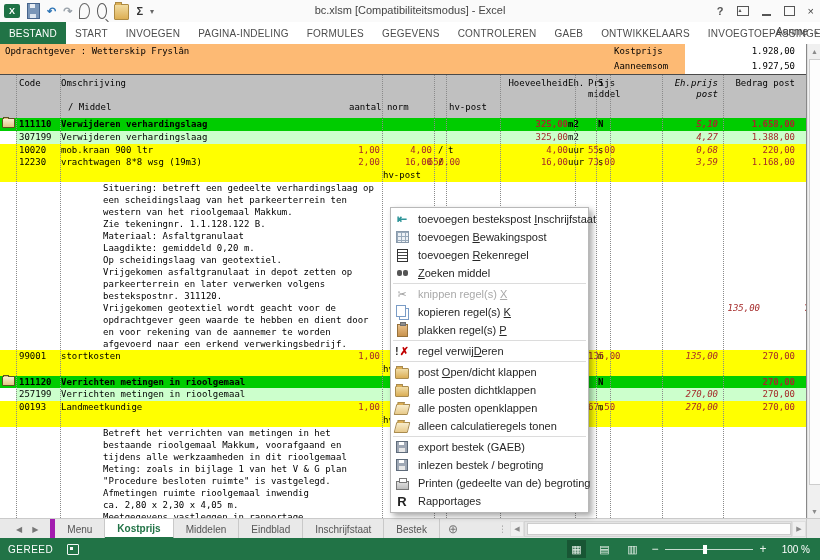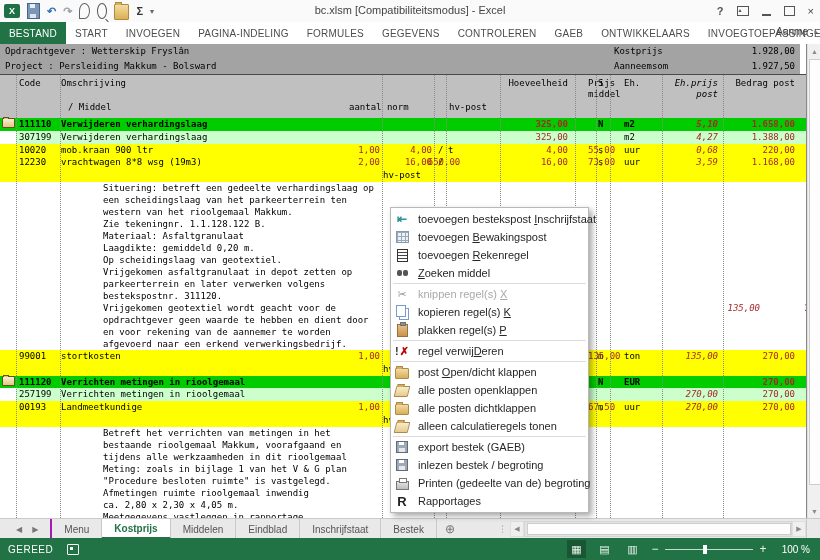--- a/index.html
+++ b/index.html
@@ -36,21 +36,21 @@
   
   .ribbonrow{position:absolute;top:22px;left:0;right:0;height:22px;background:#FFFFFF;border-bottom:6px solid #fca5a5;display:flex;align-items:stretch;}
   .rtab{display:flex;align-items:center;padding:0 9px;font-size:10px;color:#4d4d4d;letter-spacing:.2px;white-space:nowrap;}
   .rtab.active{background:#217346;color:#fff;}
   .signin{position:absolute;right:12px;top:4px;font-size:10px;color:#444;}
   .signin-arrow{position:absolute;right:2px;top:6px;font-size:7px;color:#777;}
 
   
   .sheet{position:absolute;top:44px;left:0;width:806px;height:474px;background:#fff;overflow:hidden;font-family:"DejaVu Sans Mono","Liberation Mono",monospace;font-size:9px;color:#000;}
   .sheet-edge{position:absolute;top:44px;left:806px;width:1px;height:474px;background:#888;z-index:6;}
-  .inforow{position:absolute;left:0;width:800px;height:15px;background:#a3a3a3;line-height:15px;}
+  .inforow{position:absolute;left:0;width:685px;height:15px;background:#fdba74;line-height:15px;}
   .inforow .lbl{position:absolute;left:5px;white-space:pre;}
   .inforow .key{position:absolute;left:614px;}
   .inforow .amount{position:absolute;left:721px;width:74px;text-align:right;}
   .info-border{position:absolute;top:30px;left:0;width:806px;height:1px;background:#4a4a4a;}
   .shead{position:absolute;top:31px;left:0;width:806px;height:43px;background:#C0C0C0;}
   .shead span{position:absolute;white-space:pre;}
   .grid{position:absolute;top:74px;left:0;width:806px;}
   .srow{position:relative;width:806px;}
   .t-post,.t-sub,.t-res,.t-hv{height:12.8px;line-height:12.8px;}
   .t-desc{height:12px;line-height:12px;margin-left:42px;}
@@ -62,21 +62,21 @@
   .srow span{position:absolute;top:0;white-space:pre;}
   .val{color:#A52A2A;}
   .c-code{left:19px;}
   .c-oms{left:61px;}
   .c-aantal{left:320px;width:60px;text-align:right;}
   .c-norm{left:382px;width:50px;text-align:right;}
   .c-slash{left:438px;}
   .c-unit{left:448px;}
   .c-hvval{left:416px;width:56px;text-align:center;}
   .c-hoev{left:502px;width:66px;text-align:right;}
-  .c-eh{left:596px;padding-left:28px;}
+  .c-eh{left:568px;}
   .c-s{left:598px;}
   .c-prijs{left:588px;width:56px;text-align:left;}
   .c-ehprijs{left:662px;width:56px;text-align:right;font-style:italic;}
   .c-bedrag{left:721px;width:74px;text-align:right;}
   .c-hvlabel{left:383px;}
   .fold-ic{position:absolute;left:2px;top:2.5px;width:11px;height:8px;background:linear-gradient(#F8EFD2,#E3C684);border:1px solid #5E5222;border-radius:1px;}
   .fold-ic::before{content:"";position:absolute;top:-2px;left:0;width:4px;height:1px;background:#E3C684;border:1px solid #5E5222;border-bottom:none;}
   .glwrap{position:absolute;top:31px;left:0;width:806px;height:443px;pointer-events:none;z-index:5;}
   .gl{position:absolute;top:0;bottom:0;width:0;border-left:1px dotted #8a8a8a;}
 
@@ -112,21 +112,21 @@
   .ic-floppy::after{content:"";position:absolute;bottom:0;left:2px;width:6px;height:4px;background:#E8E8E8;}
   .ic-print{width:11px;height:7px;background:linear-gradient(#E2E2E2,#BDBDBD);border:1px solid #777;position:relative;margin-top:4px;}
   .ic-print::before{content:"";position:absolute;top:-4px;left:2px;width:6px;height:3px;background:#fff;border:1px solid #777;}
   .ic-r{font-weight:bold;color:#222;font-size:13px;}
 
   
   .tabbar{position:absolute;top:518px;left:0;right:0;height:20px;background:#E9E9E9;border-top:1px solid #CACACA;display:flex;align-items:stretch;font-size:10px;color:#555;}
   .tab-nav{display:flex;align-items:center;gap:10px;padding:0 12px 0 16px;color:#777;font-size:8px;}
   .stabs{display:flex;align-items:stretch;}
   .stab{display:flex;align-items:center;padding:0 12px;border-right:1px solid #C9C9C9;white-space:nowrap;}
-  .stab:first-child{border-left:2px solid #a21caf;}
+  .stab:first-child{border-left:5px solid #a21caf;}
   .stab.active{background:#fff;color:#217346;font-weight:bold;border-bottom:2px solid #217346;}
   .addsheet{display:flex;align-items:center;margin-left:8px;font-size:12px;color:#777;}
   .hscroll{position:absolute;left:498px;top:3px;height:14px;width:308px;display:flex;align-items:center;}
   .hs-split{color:#999;font-size:9px;margin-right:3px;}
   .hs-btn{width:12px;height:14px;display:flex;align-items:center;justify-content:center;font-size:7px;color:#8a8a8a;background:#EFEFEF;border:1px solid #DFDFDF;}
   .hs-track{flex:1;height:14px;background:#E3E3E3;border:1px solid #D5D5D5;position:relative;}
   .hs-thumb{position:absolute;left:2px;top:1px;height:10px;width:262px;background:#FDFDFD;border:1px solid #CDCDCD;}
   .corner{position:absolute;right:0;top:0;bottom:0;width:13px;background:#E9E9E9;border-left:1px solid #CACACA;}
 
   
@@ -188,21 +188,20 @@
     <span class="signin-arrow">▸</span>
   </div>
 
   <div class="sheet">
     <div class="inforow" style="top:0">
       <span class="lbl">Opdrachtgever : Wetterskip Fryslân</span>
       <span class="key">Kostprijs</span>
       <span class="amount">1.928,00</span>
     </div>
     <div class="inforow" style="top:15px">
-      <span class="lbl">Project : Persleiding Makkum - Bolsward</span>
       <span class="key">Aanneemsom</span>
       <span class="amount">1.927,50</span>
     </div>
     <div class="info-border"></div>
 
     <div class="shead">
       <span style="left:19px;top:3px">Code</span>
       <span style="left:61px;top:3px">Omschrijving</span>
       <span class="c-hoev" style="top:3px">Hoeveelheid</span>
       <span class="c-eh" style="top:3px">Eh.</span>
@@ -451,29 +450,29 @@
       </div>
       <div class="msep"></div>
       <div class="mi">
         <span class="ic">
           <span class="ic-folder"></span>
         </span>
         <span class="mlabel">post <u>O</u>pen/dicht klappen</span>
       </div>
       <div class="mi">
         <span class="ic">
+          <span class="ic-folder"></span>
+        </span>
+        <span class="mlabel">alle posten dichtklappen</span>
+      </div>
+      <div class="mi">
+        <span class="ic">
           <span class="ic-folder ic-open"></span>
         </span>
         <span class="mlabel">alle posten openklappen</span>
-      </div>
-      <div class="mi">
-        <span class="ic">
-          <span class="ic-folder"></span>
-        </span>
-        <span class="mlabel">alle posten dichtklappen</span>
       </div>
       <div class="mi">
         <span class="ic">
           <span class="ic-folder ic-open"></span>
         </span>
         <span class="mlabel">alleen calculatieregels tonen</span>
       </div>
       <div class="msep"></div>
       <div class="mi">
         <span class="ic">

